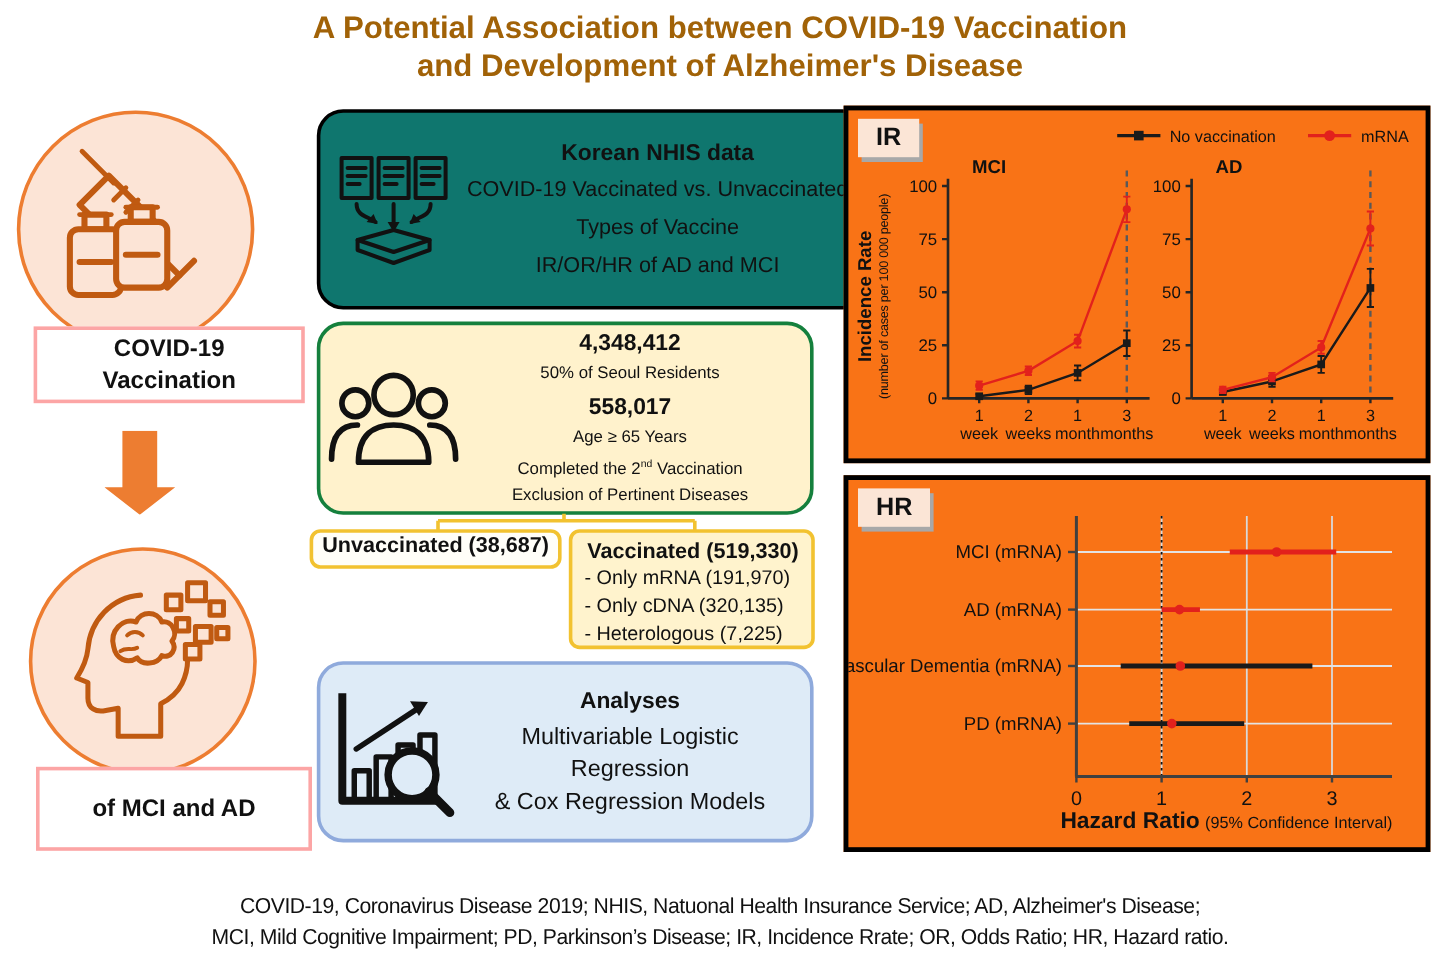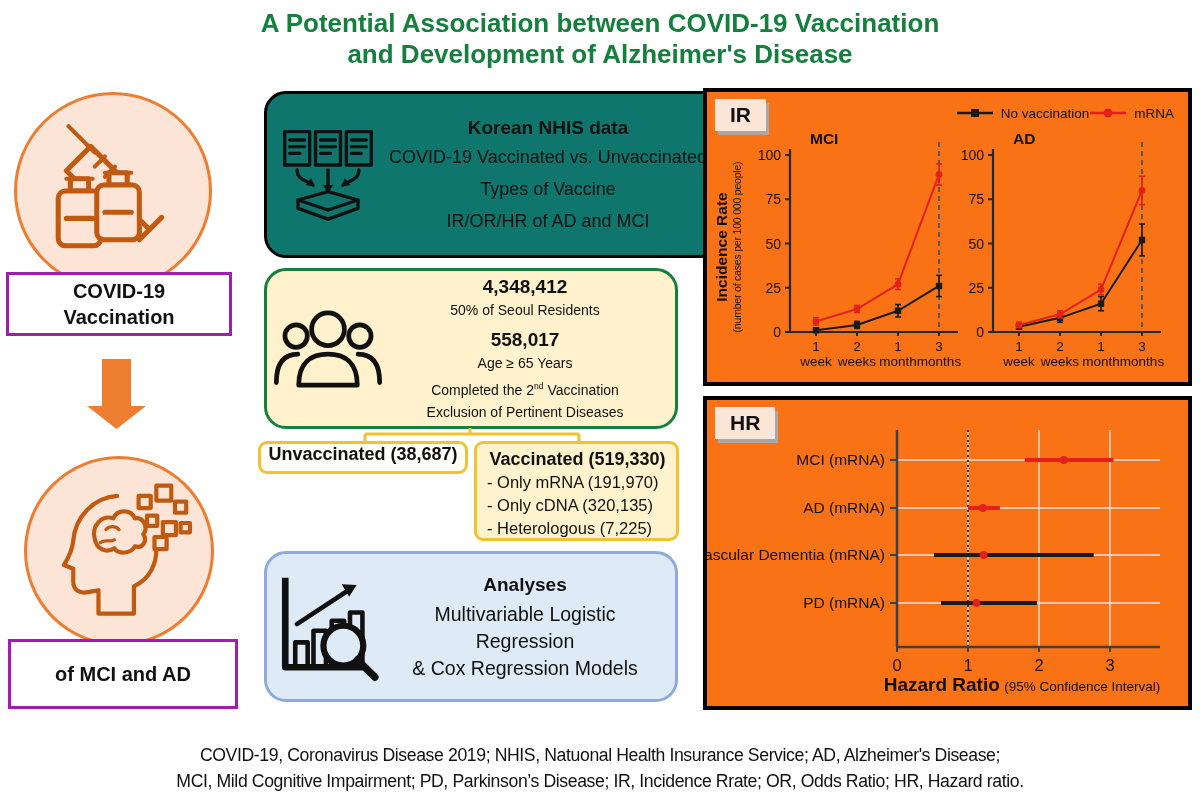--- a/index.html
+++ b/index.html
@@ -2,29 +2,29 @@
 <html><head>
 <meta charset="utf-8">
 <style>
   html,body{margin:0;padding:0;}
   body{width:1200px;height:800px;position:relative;background:#fff;
        font-family:"Liberation Sans","DejaVu Sans",sans-serif;color:#111;overflow:hidden;}
   .abs{position:absolute;}
 
   
   .fig-title{left:0;top:8px;width:1200px;text-align:center;font-weight:bold;
-             font-size:26px;line-height:31px;color:#15803d;}
+             font-size:26px;line-height:31px;color:#a16207;}
 
   
   .big-circle{border:3px solid #ED7D31;background:#FCE4D6;border-radius:50%;
               display:flex;align-items:center;justify-content:center;}
   .c1{left:14px;top:92px;width:192px;height:192px;}
   .c2{left:24px;top:456px;width:184px;height:184px;}
-  .flowbox{border:3px solid #a21caf;background:#fff;display:flex;flex-direction:column;
-           align-items:center;justify-content:center;font-weight:bold;font-size:20px;line-height:26px;text-align:center;}
+  .flowbox{border:3px solid #fca5a5;background:#fff;display:flex;flex-direction:column;
+           align-items:center;justify-content:center;font-weight:bold;font-size:20px;line-height:26px;text-align:center;margin-left:22px;}
   .b1{left:6px;top:272px;width:220px;height:58px;}
   .b2{left:8px;top:639px;width:224px;height:64px;}
 
   
   .card{border-radius:22px;display:flex;align-items:center;box-sizing:border-box;}
   .card-green{left:264px;top:91px;width:460px;height:167px;background:#0f766e;border:3px solid #000000;}
   .card-yellow{left:264px;top:268px;width:414px;height:161px;background:#FFF2CC;border:3px solid #15803d;}
   .card-blue{left:264px;top:551px;width:414px;height:151px;background:#DEEBF7;border:3px solid #8FAADC;}
   .card-icon{width:122px;display:flex;align-items:center;justify-content:center;flex:0 0 auto;}
   .card-text{flex:1;text-align:center;padding-right:14px;}
@@ -42,21 +42,21 @@
   .g-vacc-title{font-weight:bold;font-size:18px;text-align:center;line-height:24px;}
   .g-vacc-item{font-size:16.5px;line-height:23px;text-align:left;}
   .bracket{left:363px;top:428px;}
 
   
   .panel{border:4px solid #000;background:#f97316;box-sizing:border-box;}
   .p-ir{left:703px;top:88px;width:489px;height:298px;}
   .p-hr{left:703px;top:396px;width:489px;height:314px;}
   .chip{position:absolute;left:8px;top:7px;background:#FBE5D6;padding:4px 15px;
         font-weight:bold;font-size:21px;box-shadow:3px 4px 0 #a8a8a8;}
-  .legend{position:absolute;top:13px;right:14px;display:flex;align-items:center;}
+  .legend{position:absolute;top:13px;right:14px;display:flex;gap:26px;align-items:center;}
   .legend-item{display:flex;align-items:center;gap:5px;font-size:13.5px;}
   .ylab{position:absolute;left:-92px;top:133px;width:240px;height:44px;
         transform:rotate(-90deg);text-align:center;}
   .ylab-main{font-weight:bold;font-size:15.5px;line-height:18px;display:block;}
   .ylab-sub{font-size:10.5px;line-height:13px;display:block;letter-spacing:-0.2px;}
   .hr-xlab{position:absolute;left:150px;top:274px;width:330px;text-align:center;white-space:nowrap;}
   .hr-xlab-main{font-weight:bold;font-size:19px;}
   .hr-xlab-sub{font-size:13.5px;}
 
   

